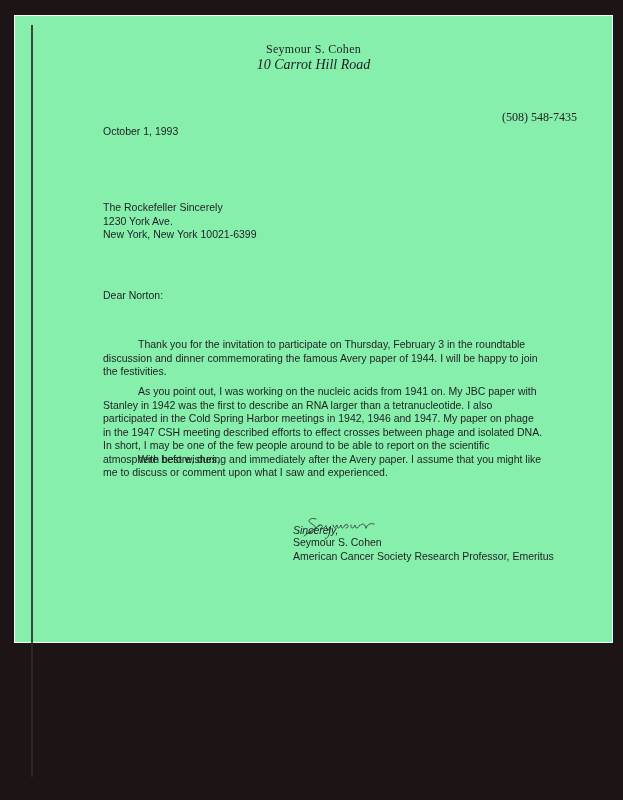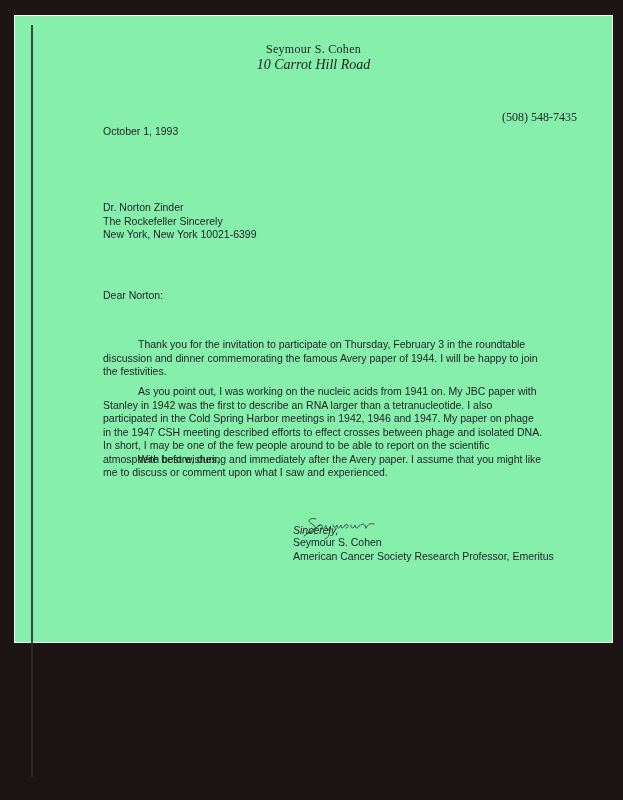--- a/index.html
+++ b/index.html
@@ -87,22 +87,22 @@
 
   <div class="letterhead serif">
     <div class="name">Seymour S. Cohen</div>
     <div class="addr">10 Carrot Hill Road</div>
   </div>
   <div class="phone serif">(508) 548-7435</div>
 
   <div class="date sans">October 1, 1993</div>
 
   <div class="recipient sans">
-    <div>Dr. Norton Zinder</div>
     <div>The Rockefeller Sincerely</div>
+    <div>1230 York Ave.</div>
     <div>New York, New York 10021-6399</div>
   </div>
 
   <div class="salutation sans">Dear Norton:</div>
 
   <div class="para p1 sans"><span class="ind"></span><span>Thank you for the invitation to participate on Thursday, February 3 in the roundtable discussion and dinner commemorating the famous Avery paper of 1944.  I will be happy to join the festivities.</span></div>
 
   <div class="para p2 sans"><span class="ind"></span><span>As you point out, I was working on the nucleic acids from 1941 on.  My JBC paper with Stanley in 1942 was the first to describe an RNA larger than a tetranucleotide.  I also participated in the Cold Spring Harbor meetings in 1942, 1946 and 1947.  My paper on phage in the 1947 CSH meeting described efforts to effect crosses between phage and isolated DNA.  In short, I may be one of the few people around to be able to report on the scientific atmosphere before, during and immediately after the Avery paper.  I assume that you might like me to discuss or comment upon what I saw and experienced.</span></div>
 
   <div class="closing1 sans">With best wishes,</div>

